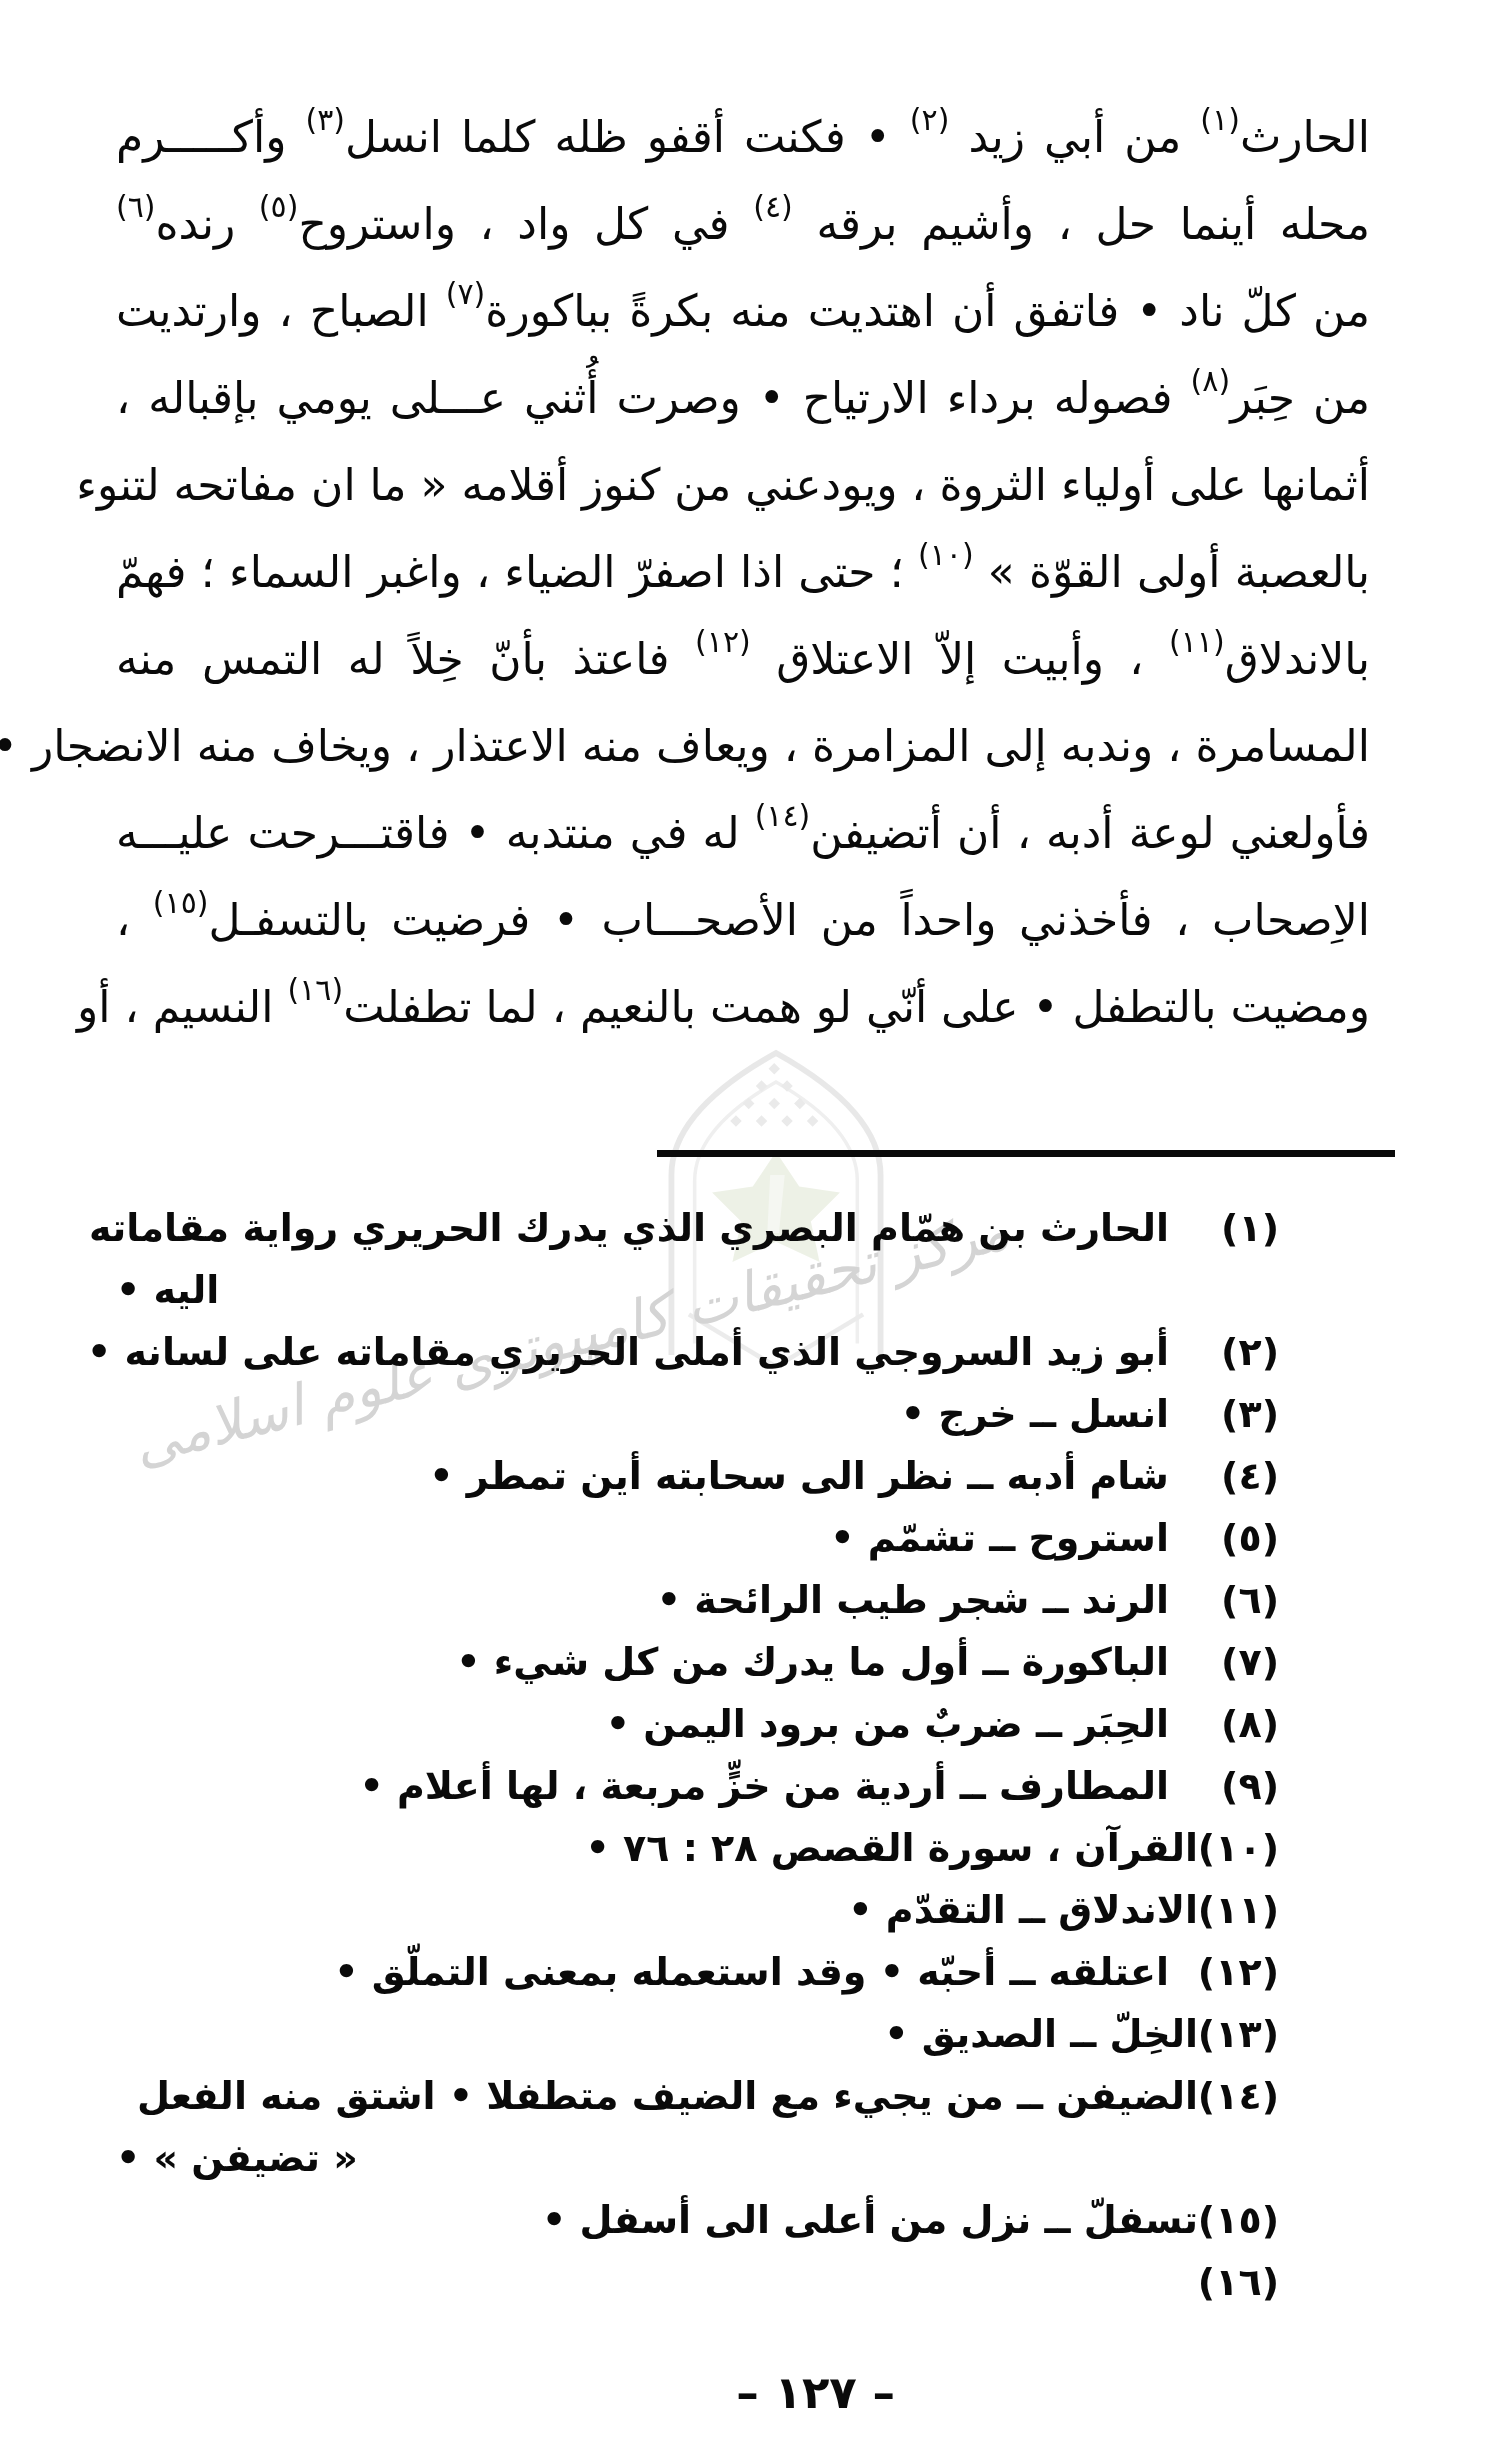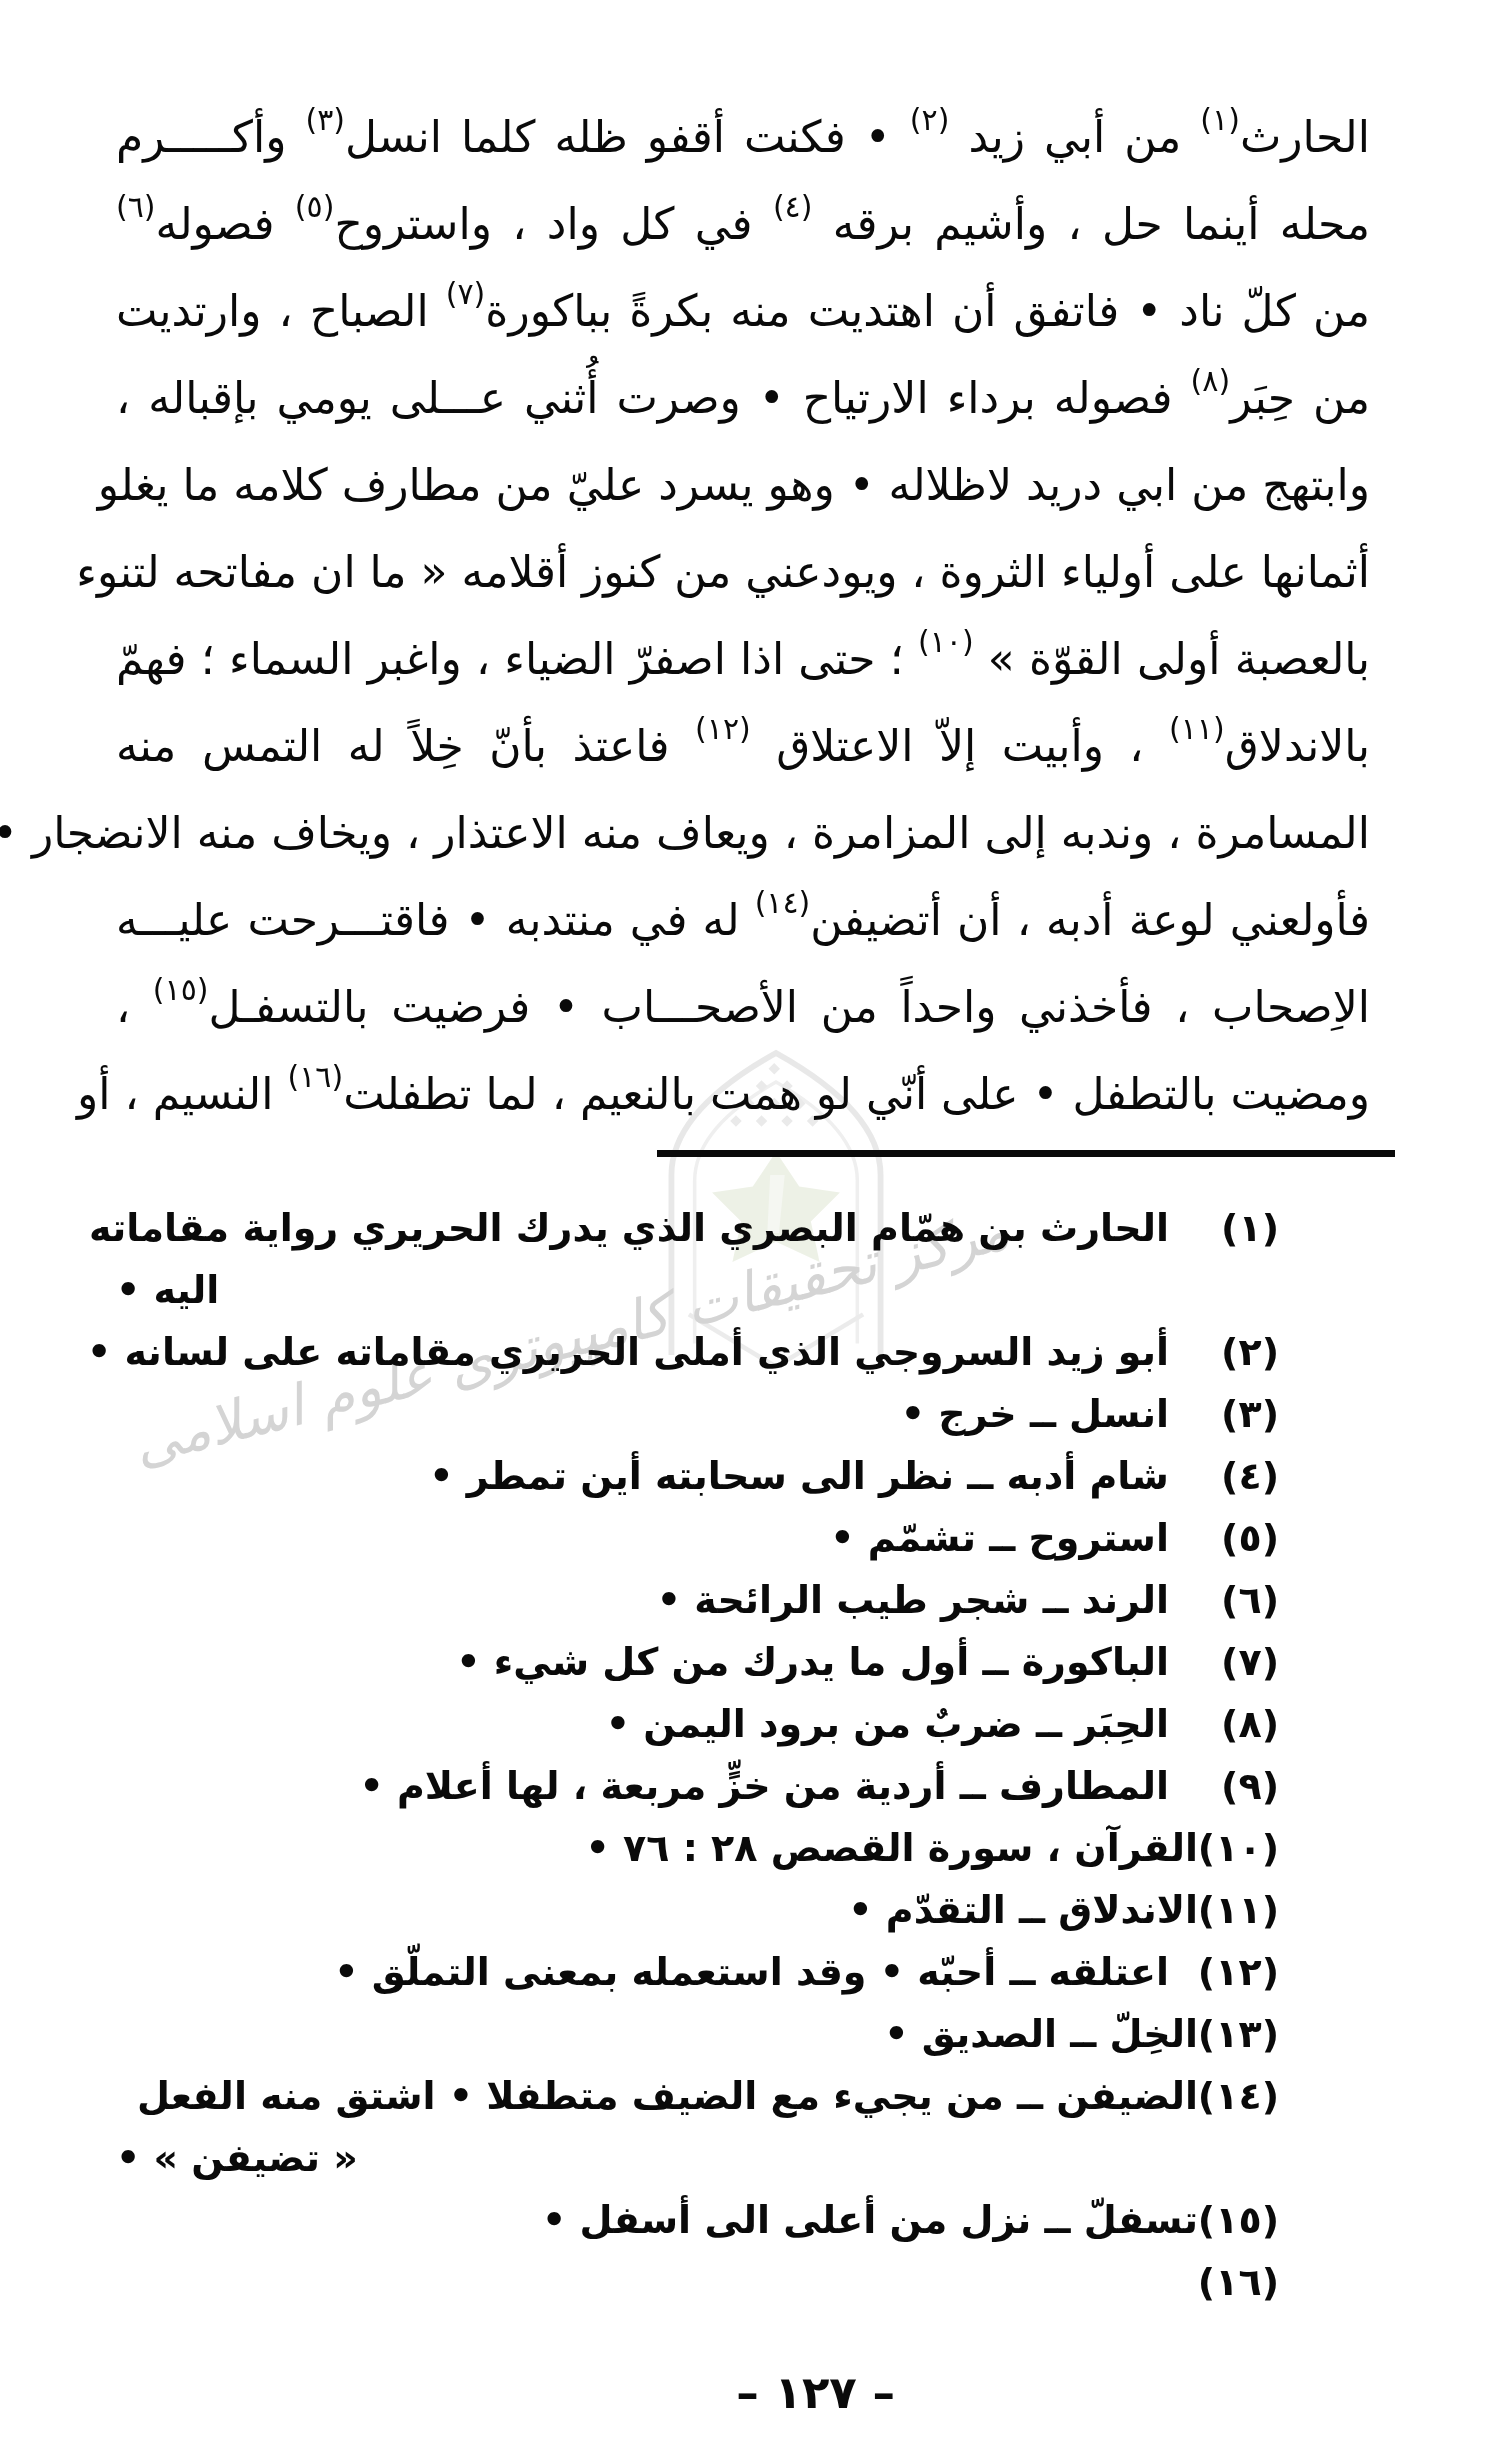--- a/index.html
+++ b/index.html
@@ -149,24 +149,23 @@
       <rect x="266" y="130" width="14" height="14" transform="rotate(45 273 137)"></rect>
     </g>
     <path d="M210 190 L250 250 L320 260 L270 310 L285 380 L210 345 L135 380 L150 310 L100 260 L170 250 Z" fill="#dfe6d3"></path>
     <path d="M200 230 L225 230 L215 330 L195 330 Z" fill="#eef2e8"></path>
     <path d="M60 470 L210 560 L360 470" fill="none" stroke="#dcdcdc" stroke-width="8"></path>
   </svg>
   <div class="watermark-text">مرکز تحقیقات کامپیوتری علوم اسلامی</div>
 
   <div class="body-text">
     <div class="body-line"><span>الحارث</span><sup>(١)</sup><span> من أبي زيد </span><sup>(٢)</sup><span> • فكنت أقفو ظله كلما انسل</span><sup>(٣)</sup><span> وأكـــــرم</span></div>
-    <div class="body-line"><span>محله أينما حل ، وأشيم برقه </span><sup>(٤)</sup><span> في كل واد ، واستروح</span><sup>(٥)</sup><span> فصوله</span><sup>(٦)</sup></div>
+    <div class="body-line"><span>محله أينما حل ، وأشيم برقه </span><sup>(٤)</sup><span> في كل واد ، واستروح</span><sup>(٥)</sup><span> رنده</span><sup>(٦)</sup></div>
     <div class="body-line"><span>من كلّ ناد • فاتفق أن اهتديت منه بكرةً بباكورة</span><sup>(٧)</sup><span> الصباح ، وارتديت</span></div>
     <div class="body-line"><span>من حِبَر</span><sup>(٨)</sup><span> فصوله برداء الارتياح • وصرت أُثني عـــلى يومي بإقباله ،</span></div>
-    <div class="body-line"><span>وابتهج من ابي دريد لاظلاله  • وهو يسرد عليّ من مطارف كلامه ما يغلو</span></div>
     <div class="body-line"><span>أثمانها على أولياء الثروة ، ويودعني من كنوز أقلامه « ما ان مفاتحه لتنوء</span></div>
     <div class="body-line"><span>بالعصبة أولى القوّة » </span><sup>(١٠)</sup><span> ؛ حتى اذا اصفرّ الضياء ، واغبر السماء ؛ فهمّ</span></div>
     <div class="body-line"><span>بالاندلاق</span><sup>(١١)</sup><span> ، وأبيت إلاّ الاعتلاق </span><sup>(١٢)</sup><span> فاعتذ بأنّ خِلاً له التمس منه</span></div>
     <div class="body-line"><span>المسامرة ، وندبه إلى المزامرة ، ويعاف منه الاعتذار ، ويخاف منه الانضجار •</span></div>
     <div class="body-line"><span>فأولعني لوعة أدبه ، أن أتضيفن</span><sup>(١٤)</sup><span> له في منتدبه • فاقتـــرحت عليـــه</span></div>
     <div class="body-line"><span>الاِصحاب ، فأخذني واحداً من الأصحـــاب • فرضيت بالتسفـل</span><sup>(١٥)</sup><span> ،</span></div>
     <div class="body-line"><span>ومضيت بالتطفل • على أنّي لو همت بالنعيم ، لما تطفلت</span><sup>(١٦)</sup><span> النسيم ، أو</span></div>
   </div>
 
   <div class="rule"></div>

